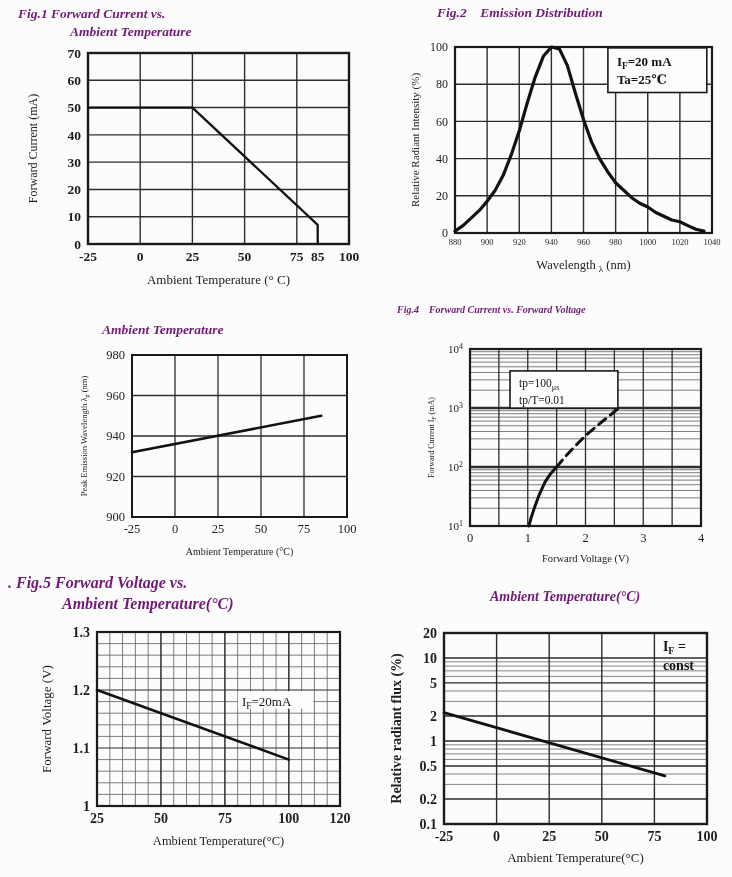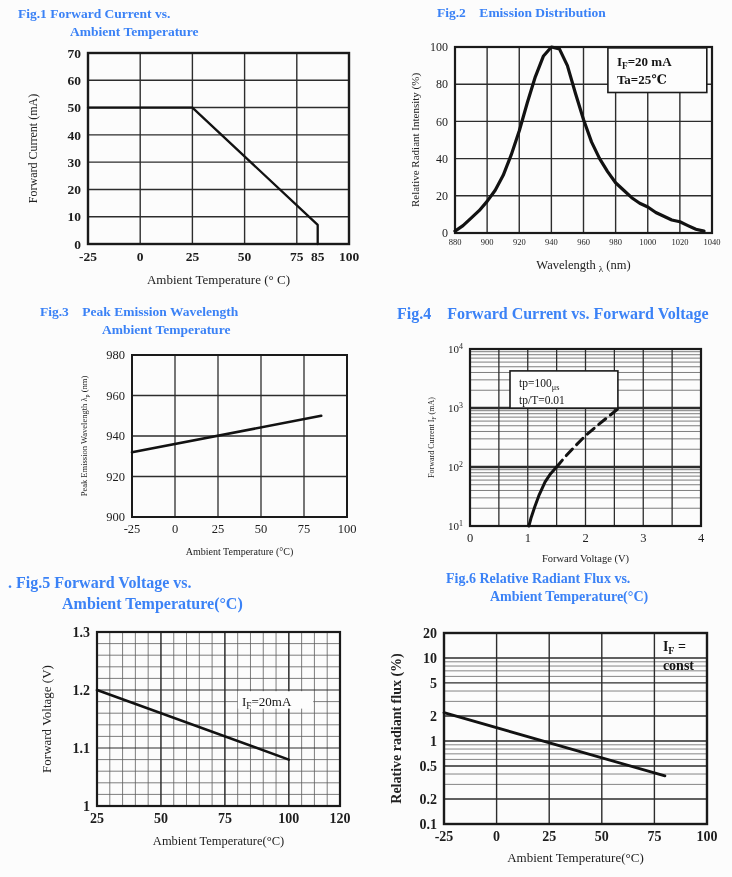--- a/index.html
+++ b/index.html
@@ -7,23 +7,24 @@
     position:relative;
     width:732px;height:877px;
     background:#fcfcfc;
     overflow:hidden;
     font-family:"Liberation Serif","DejaVu Serif",serif;
   }
   .fig{position:absolute;inset:0;}
   .fig-title{
     position:absolute;
     font-weight:700;
-    color:#3b82f6;
+    color:#701a75;
     line-height:1.32;
     white-space:pre;
+    font-style:italic;
   }
   svg.plot{position:absolute;}
   svg text{font-family:"Liberation Serif","DejaVu Serif",serif;}
 </style>
 </head>
 <body>
 
 <div class="fig" id="fig1">
   <div class="fig-title" style="left: 18px; top: 5px; font-size: 13.5px;"><span>Fig.1 Forward Current vs.</span><br><span class="ind" style="padding-left: 52px;">Ambient Temperature</span></div>
   <svg class="plot" width="356" height="245" style="left: 10px; top: 45px;">
@@ -92,21 +93,21 @@
       <text x="183.5" y="229" text-anchor="middle" font-size="12.5" fill="#222"><tspan dy="0.00" font-size="12.5">Wavelength </tspan><tspan dy="2.75" font-size="9.0">λ</tspan><tspan dy="-2.75" font-size="12.5"> (nm)</tspan></text>
       <text transform="rotate(-90)" x="-100.0" y="19" text-anchor="middle" font-size="11" fill="#222"><tspan dy="0.00" font-size="11.0">Relative Radiant Intensity (%)</tspan></text>
       <path d="M55.0 191.1 L63.0 185.6 L71.1 178.1 L79.1 170.7 L87.1 161.4 L95.2 150.2 L103.2 135.3 L111.2 114.9 L119.3 90.7 L127.3 62.8 L135.3 36.8 L143.3 16.3 L151.4 7.0 L159.4 8.9 L167.4 25.6 L175.5 53.5 L183.5 79.5 L191.5 101.9 L199.6 118.6 L207.6 131.6 L215.6 142.8 L223.7 150.2 L231.7 157.7 L239.7 163.2 L247.8 167.0 L255.8 172.5 L263.8 176.3 L271.8 180.0 L279.9 181.8 L287.9 185.6 L295.9 189.3 L304.0 191.1" fill="none" stroke="#121212" stroke-width="3.2" stroke-linejoin="round" stroke-linecap="round"></path>
       <rect x="207.9" y="7.9" width="98.9" height="44.6" fill="#fdfdfd" stroke="#1a1a1a" stroke-width="1.6"></rect>
       <text x="216.9" y="25.9" font-size="13" fill="#151515" font-weight="700"><tspan dy="0.00" font-size="13.0">I</tspan><tspan dy="2.86" font-size="9.4">F</tspan><tspan dy="-2.86" font-size="13.0">=20 mA</tspan></text>
       <text x="216.9" y="44.4" font-size="13" fill="#151515" font-weight="700"><tspan dy="0.00" font-size="13.0">Ta=25℃</tspan></text>
     </svg>
 </div>
 
 <div class="fig" id="fig3">
-  <div class="fig-title" style="left: 40px; top: 303px; font-size: 13.5px;"><span>Fig.3    Peak Emission Wavelength</span><br><span class="ind" style="padding-left: 62px;">Ambient Temperature</span></div>
+  <div class="fig-title" style="left: 40px; top: 303px; font-size: 13.5px;"><br><span class="ind" style="padding-left: 62px;">Ambient Temperature</span></div>
   <svg class="plot" width="336" height="215" style="left: 30px; top: 345px;">
       <line x1="145" y1="10" x2="145" y2="172" stroke="#2d2d2d" stroke-width="1.3"></line>
       <line x1="188" y1="10" x2="188" y2="172" stroke="#2d2d2d" stroke-width="1.3"></line>
       <line x1="231" y1="10" x2="231" y2="172" stroke="#2d2d2d" stroke-width="1.3"></line>
       <line x1="274" y1="10" x2="274" y2="172" stroke="#2d2d2d" stroke-width="1.3"></line>
       <line x1="102" y1="131.5" x2="317" y2="131.5" stroke="#2d2d2d" stroke-width="1.3"></line>
       <line x1="102" y1="91" x2="317" y2="91" stroke="#2d2d2d" stroke-width="1.3"></line>
       <line x1="102" y1="50.5" x2="317" y2="50.5" stroke="#2d2d2d" stroke-width="1.3"></line>
       <rect x="102" y="10" width="215" height="162" fill="none" stroke="#1a1a1a" stroke-width="2"></rect>
       <text x="102.0" y="187.5" text-anchor="middle" font-size="12.5" fill="#1d1d1d" font-weight="400"><tspan dy="0.00" font-size="12.5">-25</tspan></text>
@@ -120,21 +121,21 @@
       <text x="95" y="95.4" text-anchor="end" font-size="12.5" fill="#1d1d1d" font-weight="400"><tspan dy="0.00" font-size="12.5">940</tspan></text>
       <text x="95" y="54.9" text-anchor="end" font-size="12.5" fill="#1d1d1d" font-weight="400"><tspan dy="0.00" font-size="12.5">960</tspan></text>
       <text x="95" y="14.4" text-anchor="end" font-size="12.5" fill="#1d1d1d" font-weight="400"><tspan dy="0.00" font-size="12.5">980</tspan></text>
       <text x="209.5" y="210" text-anchor="middle" font-size="10" fill="#222"><tspan dy="0.00" font-size="10.0">Ambient Temperature (°C)</tspan></text>
       <text transform="rotate(-90)" x="-91.0" y="57" text-anchor="middle" font-size="8.5" fill="#222"><tspan dy="0.00" font-size="8.5">Peak Emission Wavelength  λ</tspan><tspan dy="1.87" font-size="6.1">p</tspan><tspan dy="-1.87" font-size="8.5"> (nm)</tspan></text>
       <path d="M102.0 107.2 L291.2 70.8" fill="none" stroke="#121212" stroke-width="2.6" stroke-linejoin="round" stroke-linecap="round"></path>
     </svg>
 </div>
 
 <div class="fig" id="fig4">
-  <div class="fig-title" style="left: 397px; top: 303px; font-size: 16px;"><span>Fig.4    Forward Current vs. Forward Voltage</span><br><span class="ind" style="padding-left: 0px;"></span></div>
+  <div class="fig-title" style="left: 397px; top: 303px; font-size: 10px;"><span>Fig.4    Forward Current vs. Forward Voltage</span><br><span class="ind" style="padding-left: 0px;"></span></div>
   <svg class="plot" width="317" height="230" style="left: 415px; top: 340px;">
       <line x1="55" y1="168.2392302558251" x2="286" y2="168.2392302558251" stroke="#5d5d5d" stroke-width="0.8"></line>
       <line x1="55" y1="157.84984597153993" x2="286" y2="157.84984597153993" stroke="#5d5d5d" stroke-width="0.8"></line>
       <line x1="55" y1="150.4784605116502" x2="286" y2="150.4784605116502" stroke="#5d5d5d" stroke-width="0.8"></line>
       <line x1="55" y1="144.7607697441749" x2="286" y2="144.7607697441749" stroke="#5d5d5d" stroke-width="0.8"></line>
       <line x1="55" y1="140.089076227365" x2="286" y2="140.089076227365" stroke="#5d5d5d" stroke-width="0.8"></line>
       <line x1="55" y1="136.13921563915883" x2="286" y2="136.13921563915883" stroke="#5d5d5d" stroke-width="0.8"></line>
       <line x1="55" y1="132.71769076747532" x2="286" y2="132.71769076747532" stroke="#5d5d5d" stroke-width="0.8"></line>
       <line x1="55" y1="129.69969194307984" x2="286" y2="129.69969194307984" stroke="#5d5d5d" stroke-width="0.8"></line>
       <line x1="55" y1="109.2392302558251" x2="286" y2="109.2392302558251" stroke="#5d5d5d" stroke-width="0.8"></line>
@@ -229,21 +230,21 @@
       <text x="70" y="16.9" text-anchor="end" font-size="14" fill="#1d1d1d" font-weight="600"><tspan dy="0.00" font-size="14.0">1.3</tspan></text>
       <text x="198.5" y="225" text-anchor="middle" font-size="12.5" fill="#222"><tspan dy="0.00" font-size="12.5">Ambient Temperature(°C)</tspan></text>
       <text transform="rotate(-90)" x="-99.0" y="31" text-anchor="middle" font-size="13" fill="#222"><tspan dy="0.00" font-size="13.0">Forward  Voltage (V)</tspan></text>
       <path d="M77.0 70.0 L268.8 139.6" fill="none" stroke="#121212" stroke-width="2.6" stroke-linejoin="round" stroke-linecap="round"></path>
       <rect x="217.9" y="71.2" width="75.3" height="17.4" fill="#fdfdfd" stroke="none" stroke-width="1.6"></rect>
       <text x="221.9" y="86.2" font-size="13" fill="#151515"><tspan dy="0.00" font-size="13.0">I</tspan><tspan dy="2.86" font-size="9.4">F</tspan><tspan dy="-2.86" font-size="13.0">=20mA</tspan></text>
     </svg>
 </div>
 
 <div class="fig" id="fig6">
-  <div class="fig-title" style="left: 446px; top: 570px; font-size: 14px;"><span>Fig.6 Relative Radiant Flux vs.</span><br><span class="ind" style="padding-left: 44px;">Ambient Temperature(°C)</span></div>
+  <div class="fig-title" style="left: 446px; top: 570px; font-size: 14px;"><br><span class="ind" style="padding-left: 44px;">Ambient Temperature(°C)</span></div>
   <svg class="plot" width="362" height="250" style="left: 370px; top: 620px;">
       <line x1="74" y1="164.39592711821248" x2="337" y2="164.39592711821248" stroke="#5d5d5d" stroke-width="0.75"></line>
       <line x1="74" y1="154.0252241125355" x2="337" y2="154.0252241125355" stroke="#5d5d5d" stroke-width="0.75"></line>
       <line x1="74" y1="139.40853917448027" x2="337" y2="139.40853917448027" stroke="#5d5d5d" stroke-width="0.75"></line>
       <line x1="74" y1="133.85153346680048" x2="337" y2="133.85153346680048" stroke="#5d5d5d" stroke-width="0.75"></line>
       <line x1="74" y1="129.03783616880327" x2="337" y2="129.03783616880327" stroke="#5d5d5d" stroke-width="0.75"></line>
       <line x1="74" y1="124.79185423642497" x2="337" y2="124.79185423642497" stroke="#5d5d5d" stroke-width="0.75"></line>
       <line x1="74" y1="81.3896210900786" x2="337" y2="81.3896210900786" stroke="#5d5d5d" stroke-width="0.75"></line>
       <line x1="74" y1="71.01891808440163" x2="337" y2="71.01891808440163" stroke="#5d5d5d" stroke-width="0.75"></line>
       <line x1="74" y1="56.40223314634639" x2="337" y2="56.40223314634639" stroke="#5d5d5d" stroke-width="0.75"></line>

